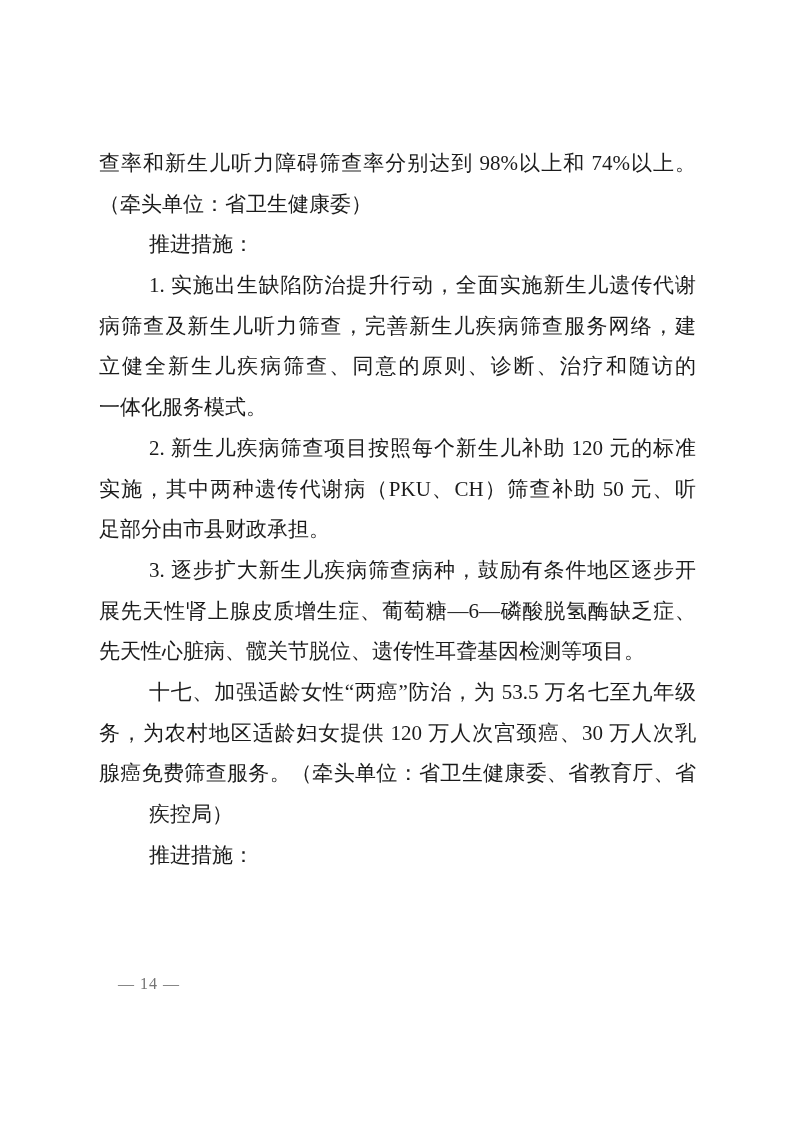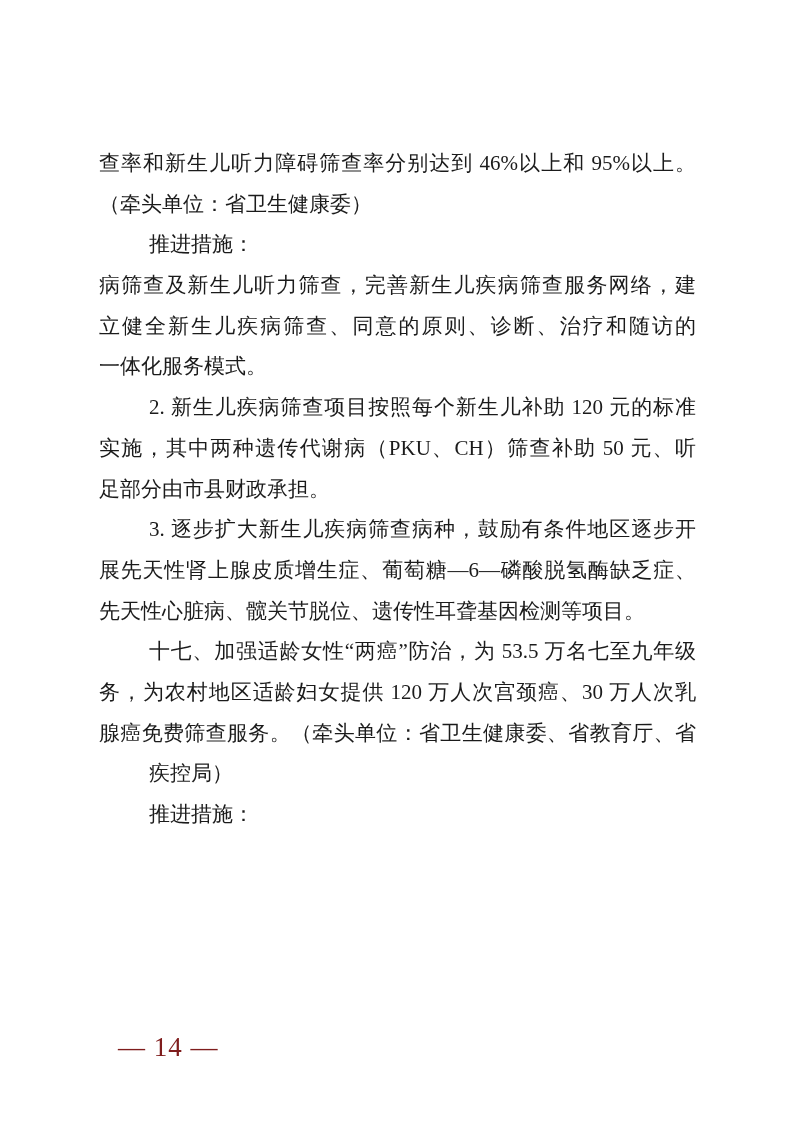--- a/index.html
+++ b/index.html
@@ -36,37 +36,38 @@
   .doc-line.last {
     text-align: center;
     text-align-last: left;
   }
   .doc-line.indent {
     text-indent: 50px;
   }
   .footer {
     position: absolute;
     left: 118px;
-    top: 1032px;
+    top: 969px;
     height: 30px;
     line-height: 30px;
-    font-size: 27px;
-    color: #7f1d1d;
+    font-size: 16px;
+    color: #737373;
     letter-spacing: 1px;
   }
 </style>
 </head>
 <body>
 
 <div class="page">
 
   <div class="doc">
-    <div class="doc-line">查率和新生儿听力障碍筛查率分别达到 46%以上和 95%以上。</div>
+    <div class="doc-line">查率和新生儿听力障碍筛查率分别达到 98%以上和 74%以上。</div>
     <div class="doc-line last">（牵头单位：省卫生健康委）</div>
     <div class="doc-line indent last">推进措施：</div>
+    <div class="doc-line indent">1. 实施出生缺陷防治提升行动，全面实施新生儿遗传代谢</div>
     <div class="doc-line">病筛查及新生儿听力筛查，完善新生儿疾病筛查服务网络，建</div>
     <div class="doc-line">立健全新生儿疾病筛查、同意的原则、诊断、治疗和随访的</div>
     <div class="doc-line last">一体化服务模式。</div>
     <div class="doc-line indent">2. 新生儿疾病筛查项目按照每个新生儿补助 120 元的标准</div>
     <div class="doc-line">实施，其中两种遗传代谢病（PKU、CH）筛查补助 50 元、听</div>
     <div class="doc-line last">足部分由市县财政承担。</div>
     <div class="doc-line indent">3. 逐步扩大新生儿疾病筛查病种，鼓励有条件地区逐步开</div>
     <div class="doc-line">展先天性肾上腺皮质增生症、葡萄糖—6—磷酸脱氢酶缺乏症、</div>
     <div class="doc-line last">先天性心脏病、髋关节脱位、遗传性耳聋基因检测等项目。</div>
     <div class="doc-line indent">十七、加强适龄女性“两癌”防治，为 53.5 万名七至九年级</div>

